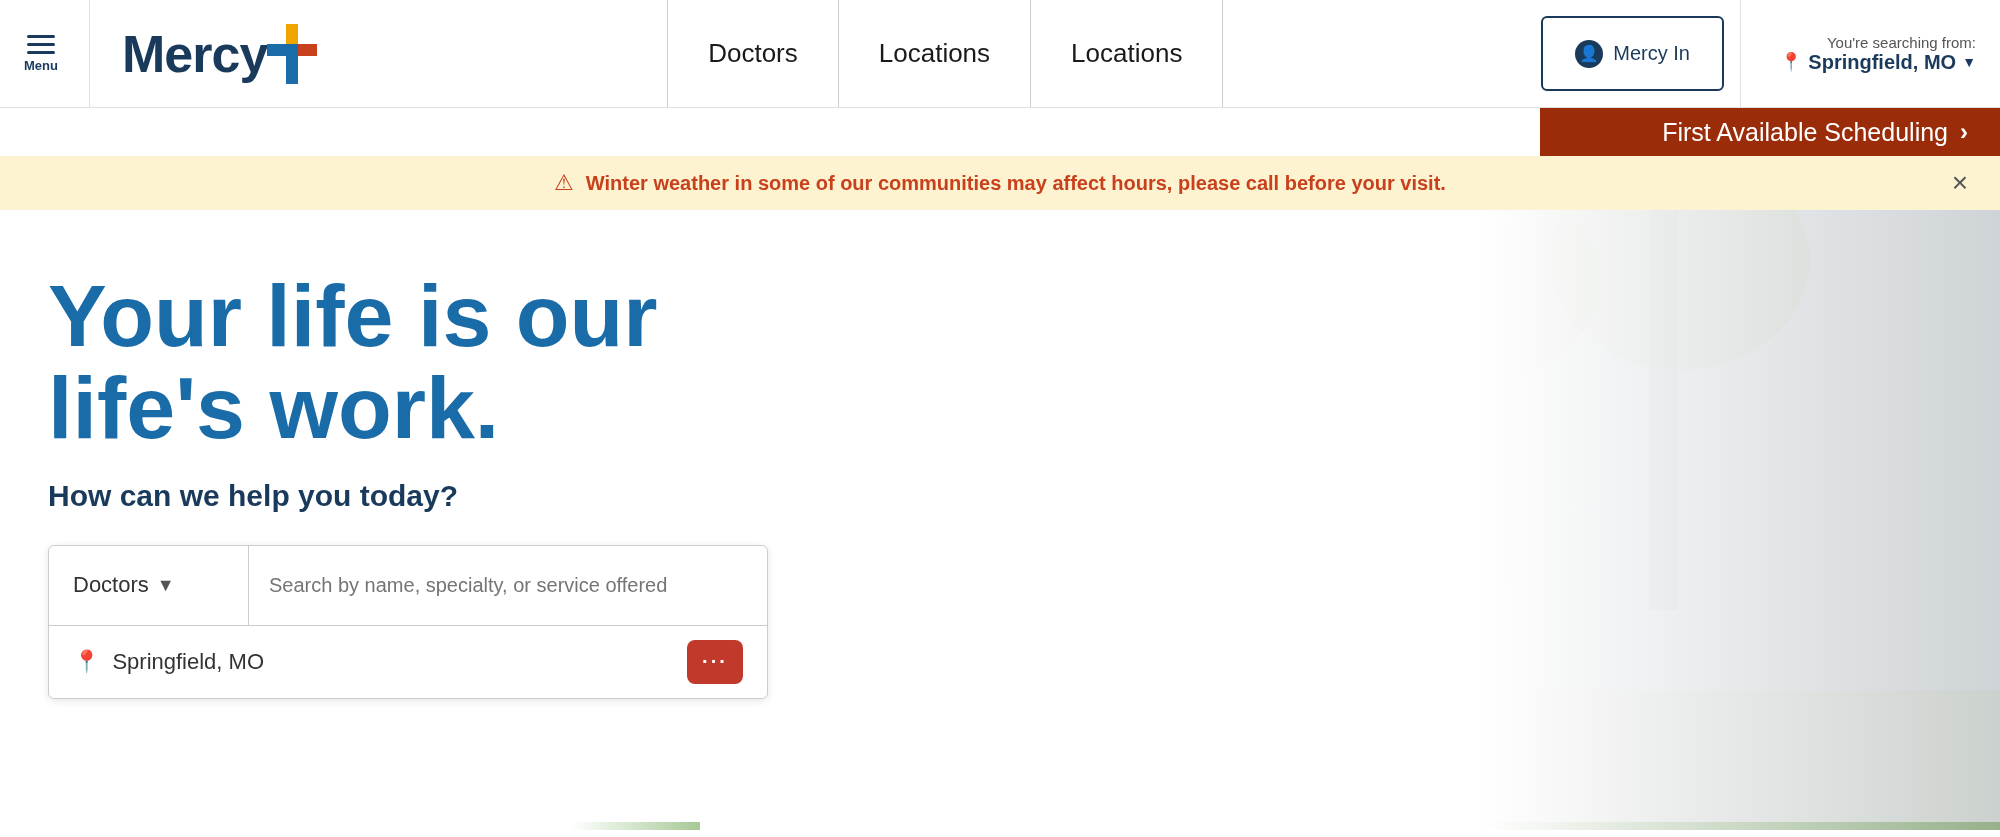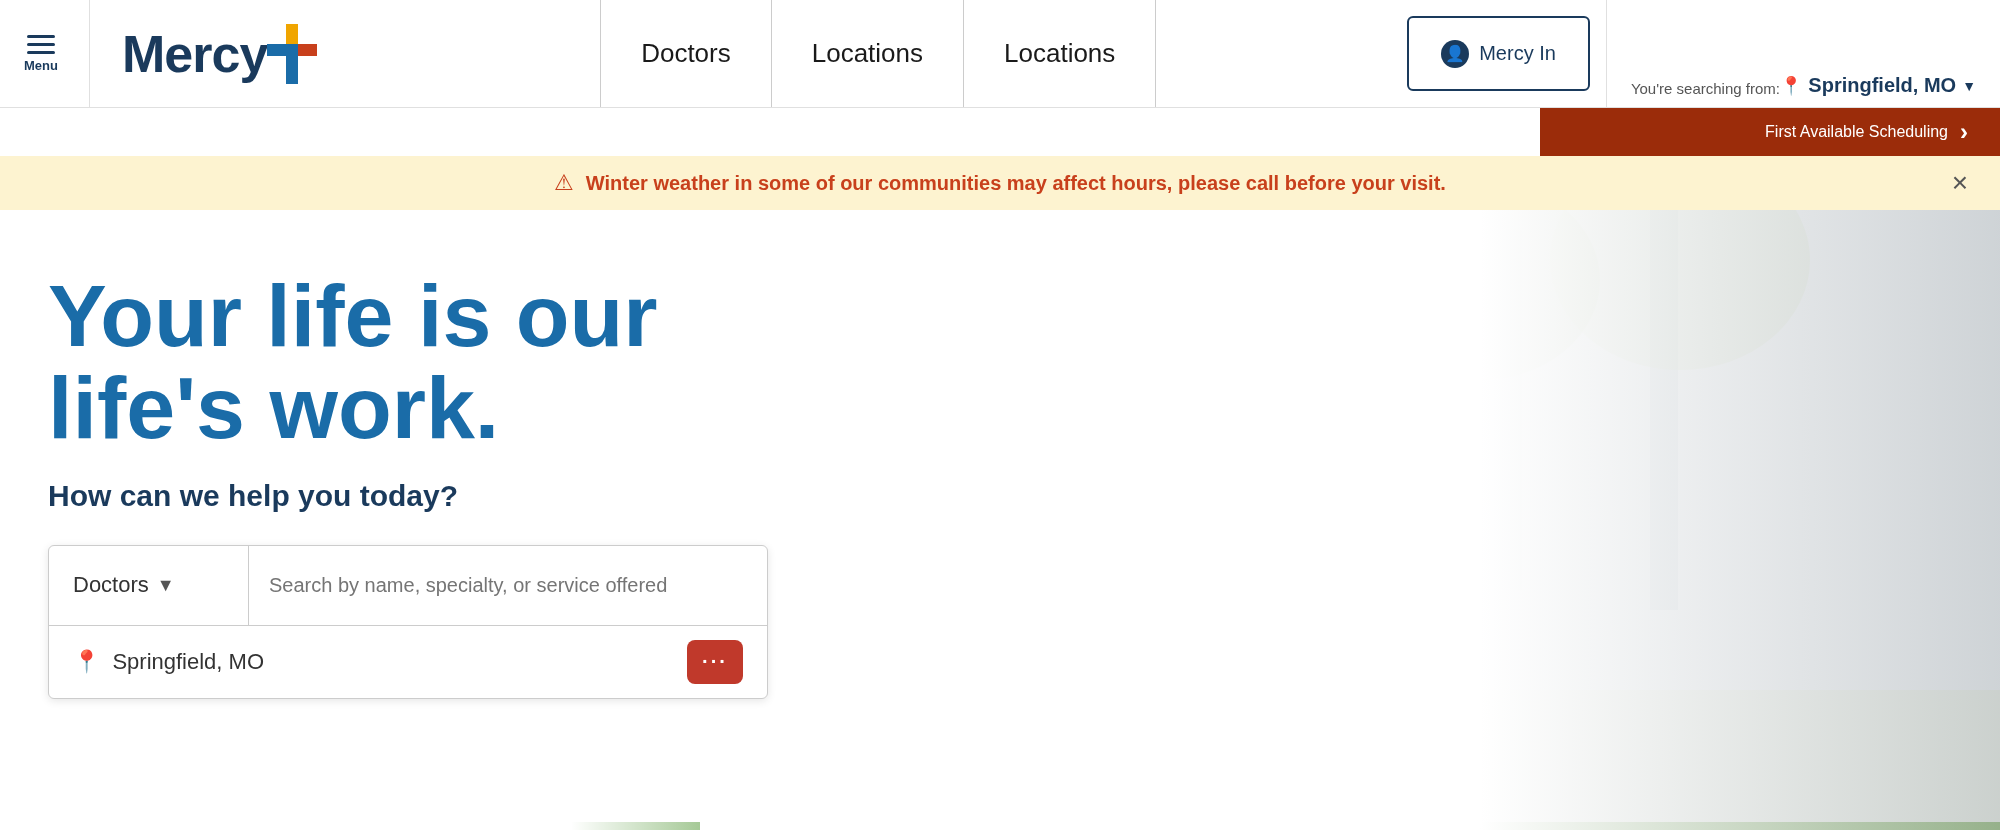--- a/index.html
+++ b/index.html
@@ -114,25 +114,25 @@
       border-radius: 50%;
       display: flex;
       align-items: center;
       justify-content: center;
       color: white;
       font-size: 16px;
     }
 
     .location-search-area {
       display: flex;
-      flex-direction: row;
+      flex-direction: column;
       align-items: flex-end;
       justify-content: center;
       border-left: 1px solid #e0e0e0;
-      padding: 10px 24px;
+      padding: 3px 24px;
       min-width: 260px;
     }
 
     .searching-from {
       font-size: 15px;
       color: #555;
     }
 
     .location-value {
       display: flex;
@@ -182,21 +182,21 @@
       height: 48px;
       cursor: pointer;
       position: absolute;
       right: 0;
       top: 108px;
       width: 460px;
       z-index: 9;
     }
 
     .first-available-text {
-      font-size: 16px;
+      font-size: 25px;
       font-weight: 500;
       margin-right: 12px;
     }
 
     
     .alert-banner {
       background: #fdf3d0;
       display: flex;
       align-items: center;
       justify-content: center;

